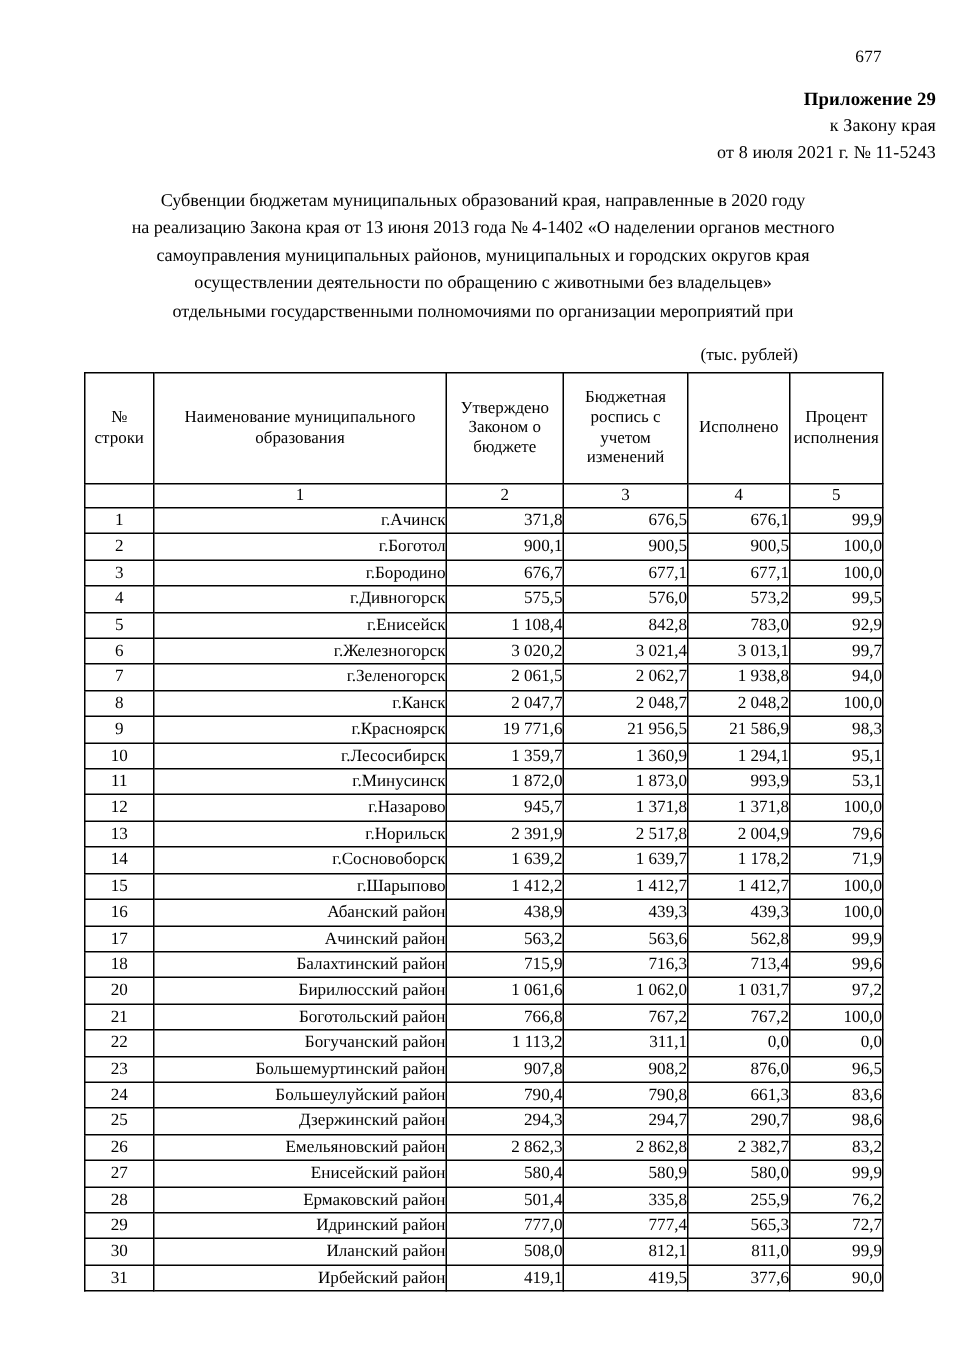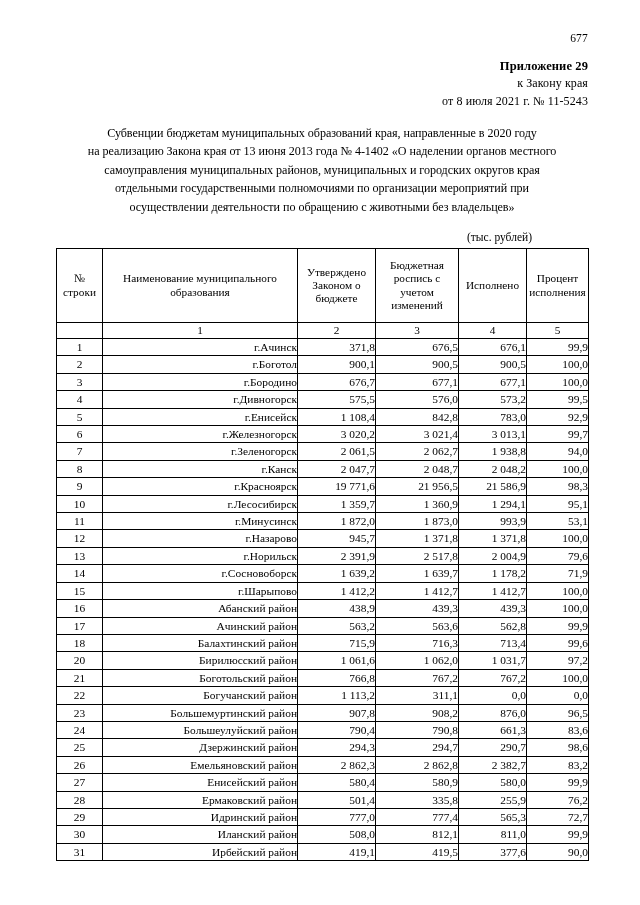--- a/index.html
+++ b/index.html
@@ -34,20 +34,21 @@
   }
 
   
   .doc-header {
     position: absolute;
     top: 57px;
     left: 0;
     width: 588px;
     text-align: right;
     line-height: 1.45;
+    padding-left: 36px;
   }
   .doc-header .appendix {
     font-size: 12.5px;
     font-weight: bold;
     letter-spacing: 0.1px;
   }
   .doc-header .law-line {
     font-size: 12px;
     letter-spacing: 0.1px;
   }
@@ -148,22 +149,22 @@
   <div class="doc-header">
     <div class="appendix">Приложение 29</div>
     <div class="law-line">к Закону края</div>
     <div class="law-line">от 8 июля 2021 г. № 11-5243</div>
   </div>
 
   <div class="doc-title">
     <p>Субвенции бюджетам муниципальных образований края, направленные в 2020 году</p>
     <p>на реализацию Закона края от 13 июня 2013 года № 4-1402 «О наделении органов местного</p>
     <p>самоуправления муниципальных районов, муниципальных и городских округов края</p>
+    <p>осуществлении деятельности по обращению с животными без владельцев»</p>
     <p>отдельными государственными полномочиями по организации мероприятий при</p>
-    <p>осуществлении деятельности по обращению с животными без владельцев»</p>
   </div>
 
   <div class="units-note">(тыс. рублей)</div>
 
   <div class="table-wrap">
     <table class="data">
       <colgroup>
         <col class="c0">
           <col class="c1">
           <col class="c2">

